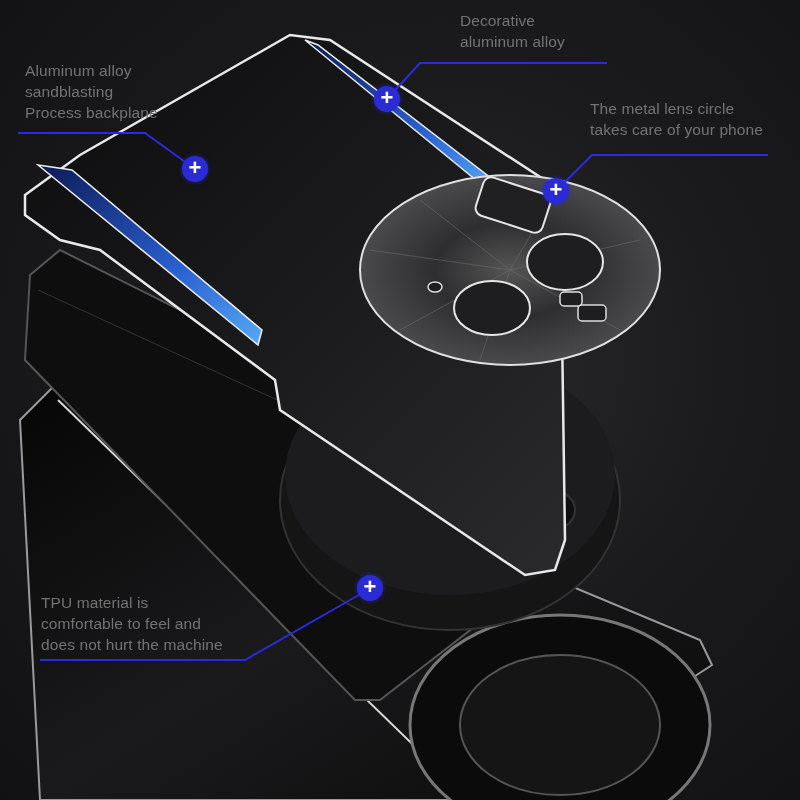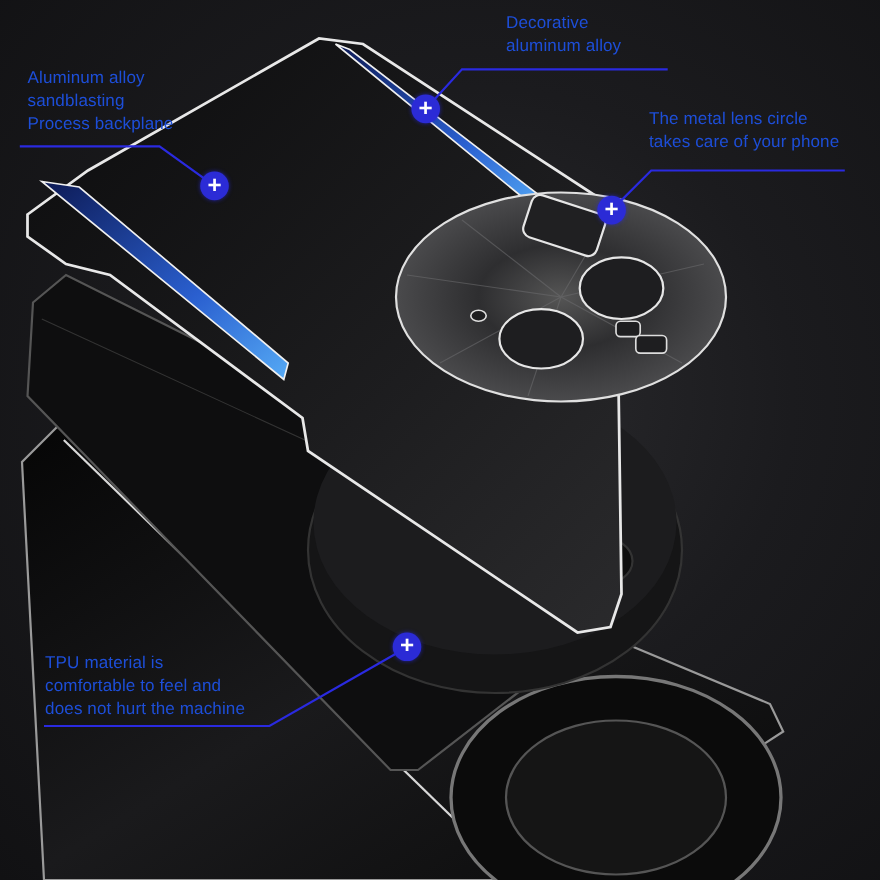--- a/index.html
+++ b/index.html
@@ -4,21 +4,21 @@
 <style>
   html, body { margin: 0; padding: 0; }
   body {
     width: 800px; height: 800px; overflow: hidden; position: relative;
     background: radial-gradient(ellipse at 55% 45%, #2a2a2d 0%, #1b1b1e 45%, #111113 100%);
     font-family: "Liberation Sans", sans-serif;
   }
   .stage { position: absolute; inset: 0; }
   svg.art { position: absolute; left: 0; top: 0; }
   .label {
-    position: absolute; color: #1d4ed8; font-size: 15.5px; line-height: 21px;
+    position: absolute; color: #737373; font-size: 15.5px; line-height: 21px;
     letter-spacing: 0.1px; white-space: pre-line;
   }
   .marker {
     position: absolute; width: 26px; height: 26px; border-radius: 50%;
     background: #2b2bd6; box-shadow: 0 0 4px rgba(40,40,220,0.7);
     display: flex; align-items: center; justify-content: center;
     color: #fff; font-size: 22px; font-weight: bold; line-height: 1;
   }
   .marker span { display: block; margin-top: -2px; }
 </style>

